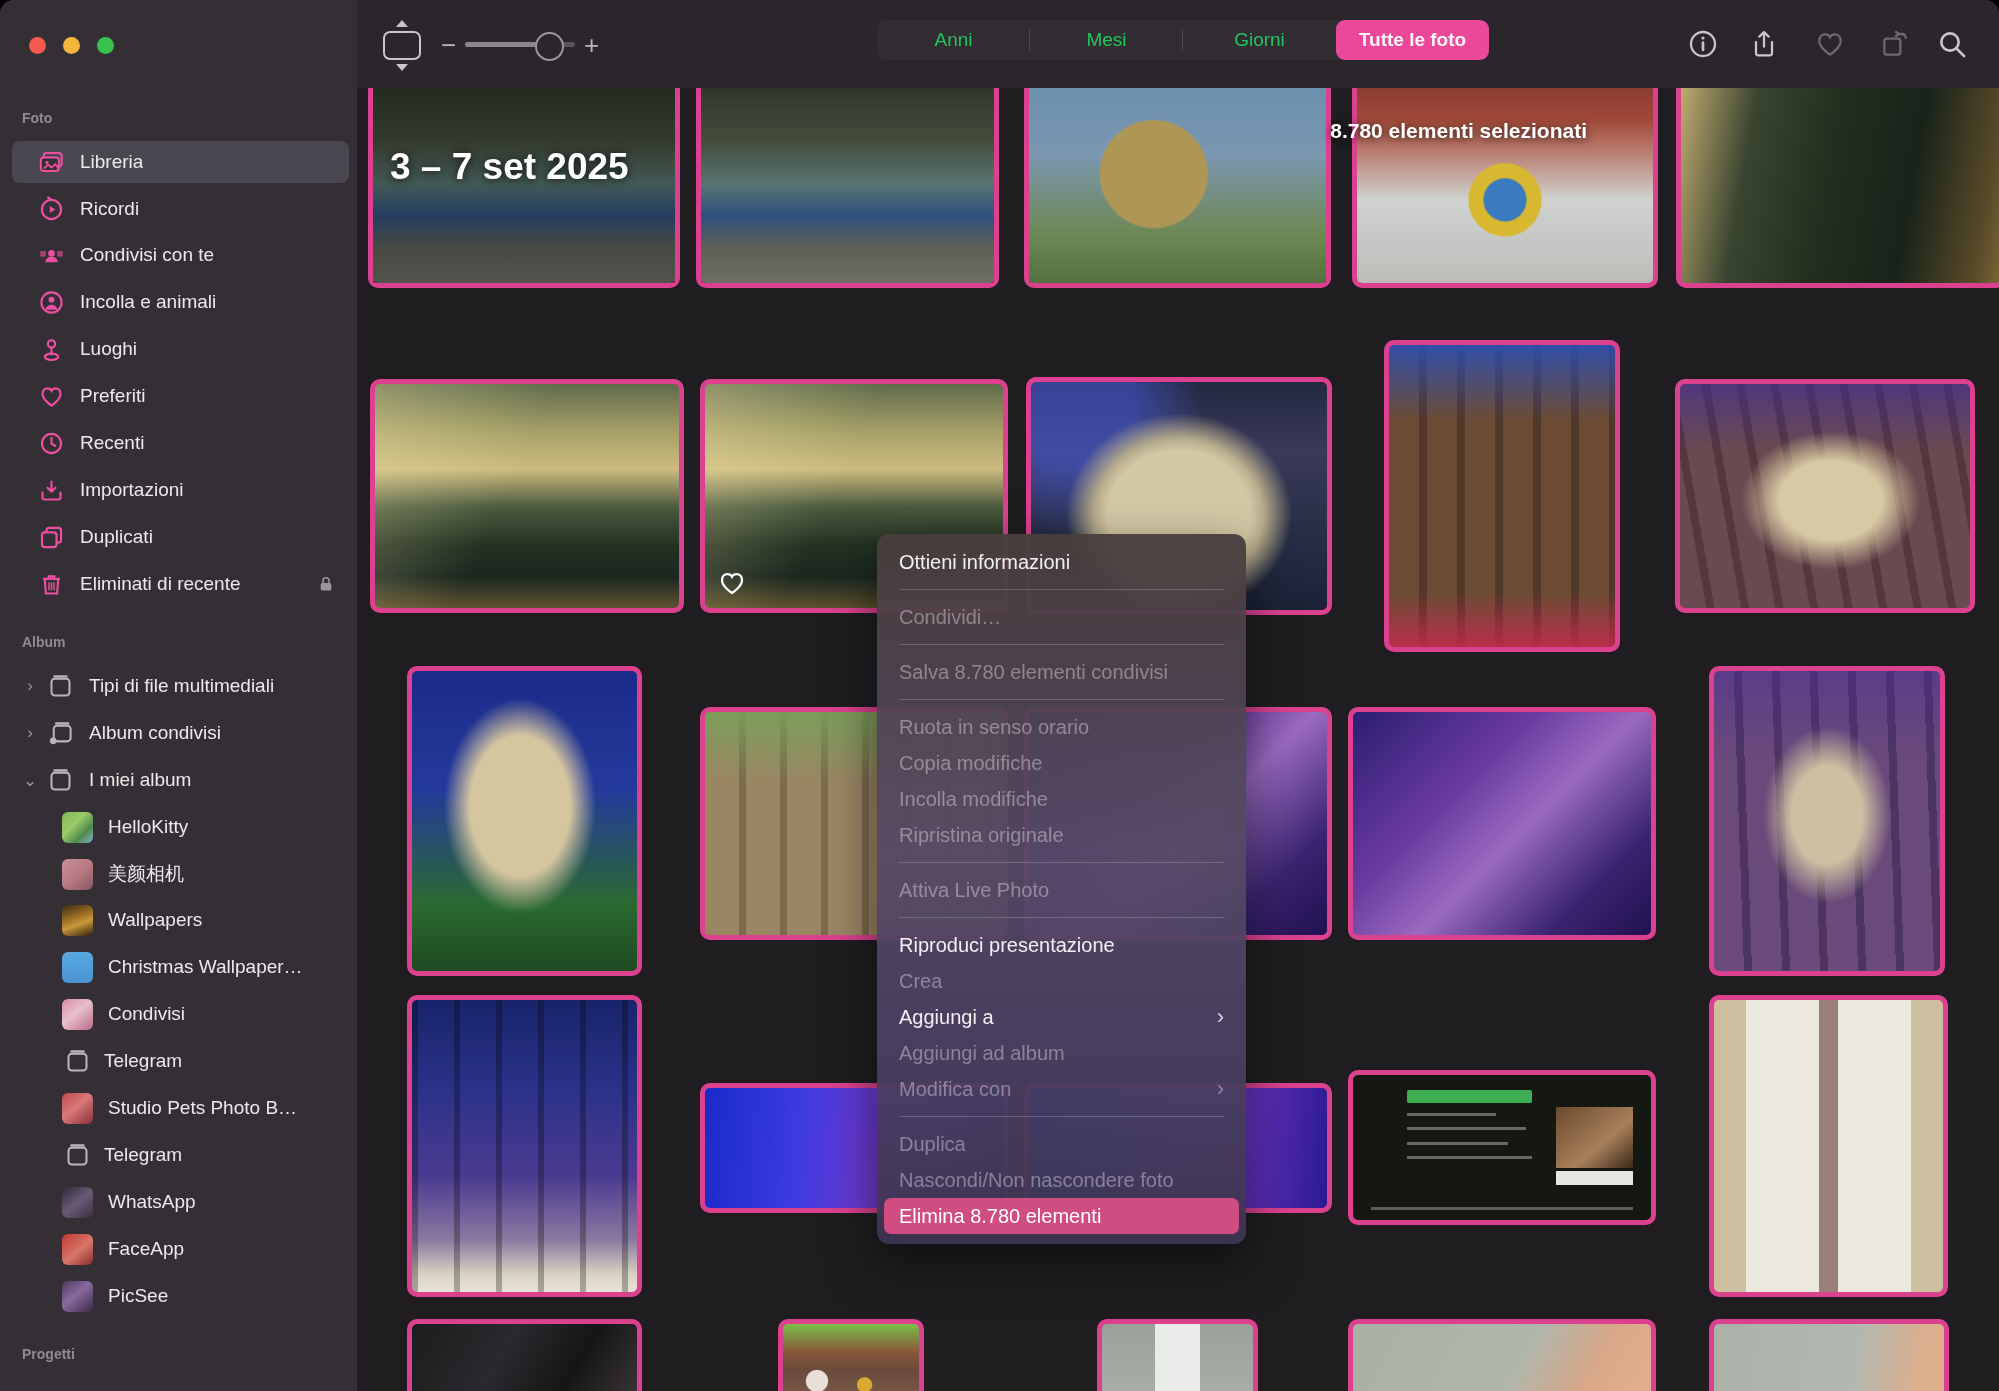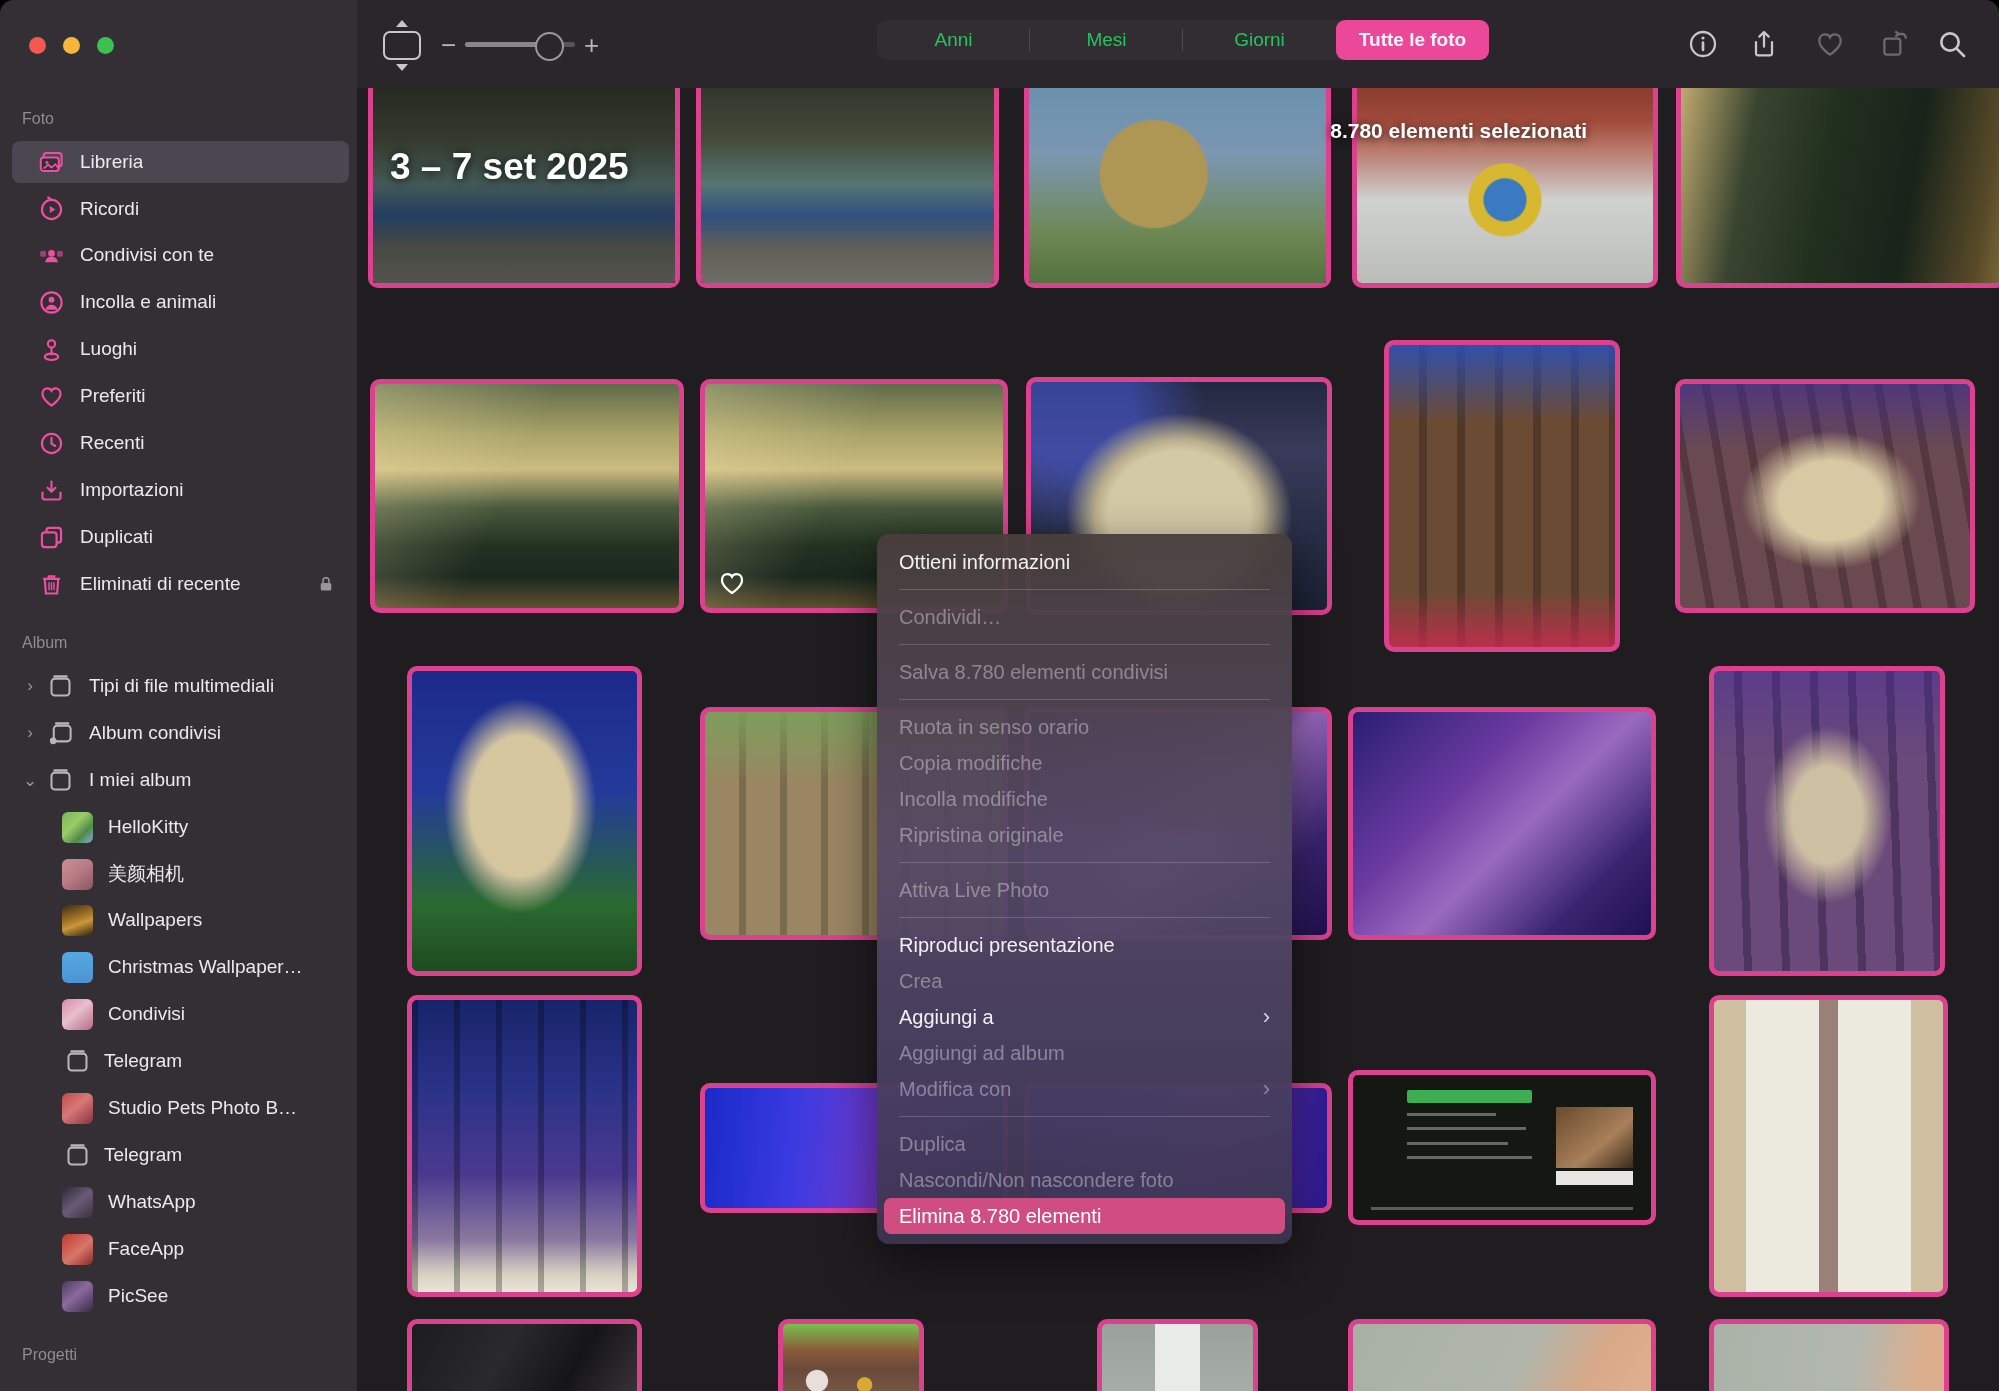--- a/index.html
+++ b/index.html
@@ -6,21 +6,21 @@
   body{width:1999px;height:1391px;position:relative;overflow:hidden;
        font-family:"Liberation Sans","DejaVu Sans",sans-serif;color:#e8e5e8;}
   .window{position:absolute;inset:0;border-radius:14px 14px 0 0;overflow:hidden;background:#1f1d20;}
 
   
   .sidebar{position:absolute;left:0;top:0;width:357px;height:100%;background:#332f34;border-right:1px solid #232023;}
   .tl{position:absolute;top:37px;width:17px;height:17px;border-radius:50%;}
   .tl.red{left:29px;background:#f4594f;}
   .tl.yellow{left:63px;background:#f5b63d;}
   .tl.green{left:97px;background:#39c24e;}
-  .sb-header{position:absolute;left:22px;font-size:16px;font-weight:normal;color:#8f8b90;}
+  .sb-header{position:absolute;left:22px;font-size:14px;font-weight:bold;color:#8f8b90;}
   .sb-row{position:absolute;left:12px;width:337px;height:42px;display:flex;align-items:center;
           font-size:19px;color:#ecE9ec;border-radius:8px;box-sizing:border-box;}
   .sb-row.selected{background:#4b4750;}
   .sb-ico{width:27px;height:27px;margin-left:26px;margin-right:15px;flex:0 0 auto;color:#ee4fa2;}
   .sb-ico svg{width:27px;height:27px;display:block;}
   .sb-ico.gray{color:#b9b5ba;}
   .disc{width:20px;margin-left:8px;margin-right:0;color:#9a969b;font-size:17px;flex:0 0 auto;text-align:center;}
   .sb-ico.after-disc{margin-left:7px;}
   .album-thumb{width:31px;height:31px;border-radius:6px;margin-left:50px;margin-right:15px;flex:0 0 auto;}
   .sb-label{white-space:nowrap;overflow:hidden;text-overflow:ellipsis;}
@@ -122,21 +122,21 @@
   .date-overlay{position:absolute;left:33px;top:58px;font-size:37px;font-weight:bold;color:#fff;
         text-shadow:0 1px 10px rgba(0,0,0,0.8);}
   .sel-count{position:absolute;right:412px;top:31px;font-size:21px;font-weight:bold;color:#fff;
         text-shadow:0 1px 8px rgba(0,0,0,0.8);white-space:nowrap;}
   .filter-pill{position:absolute;right:42px;top:28px;width:336px;height:47px;background:#2d2c2e;
         border-radius:10px;display:flex;align-items:center;justify-content:center;font-size:20px;color:#efedef;}
   .filter-pill b{margin-left:7px;font-weight:bold;}
   .filter-chev{margin-left:9px;color:#c9c6ca;display:flex;}
 
   
-  .ctx{position:absolute;left:877px;top:534px;width:415px;border-radius:12px;
+  .ctx{position:absolute;left:877px;top:534px;width:369px;border-radius:12px;
        background:linear-gradient(180deg,rgba(72,62,60,0.96) 0%,rgba(84,72,100,0.94) 45%,rgba(72,62,96,0.95) 75%,rgba(60,52,80,0.96) 100%);
        box-shadow:0 18px 50px rgba(0,0,0,0.55);padding:10px 0;box-sizing:border-box;}
   .mi{height:36px;display:flex;align-items:center;padding:0 22px;font-size:20px;color:#f3f0f3;position:relative;}
   .mi.disabled{color:rgba(235,229,235,0.42);}
   .mi .chev{margin-left:auto;font-size:22px;color:#d8d4d8;}
   .mi.disabled .chev{color:rgba(235,229,235,0.42);}
   .mi.destructive{margin:0 7px;padding:0 15px;background:#cf4d80;border-radius:7px;color:#fff;}
   .msep{height:1px;background:rgba(255,255,255,0.18);margin:9px 22px;}
 </style>
 </head>

